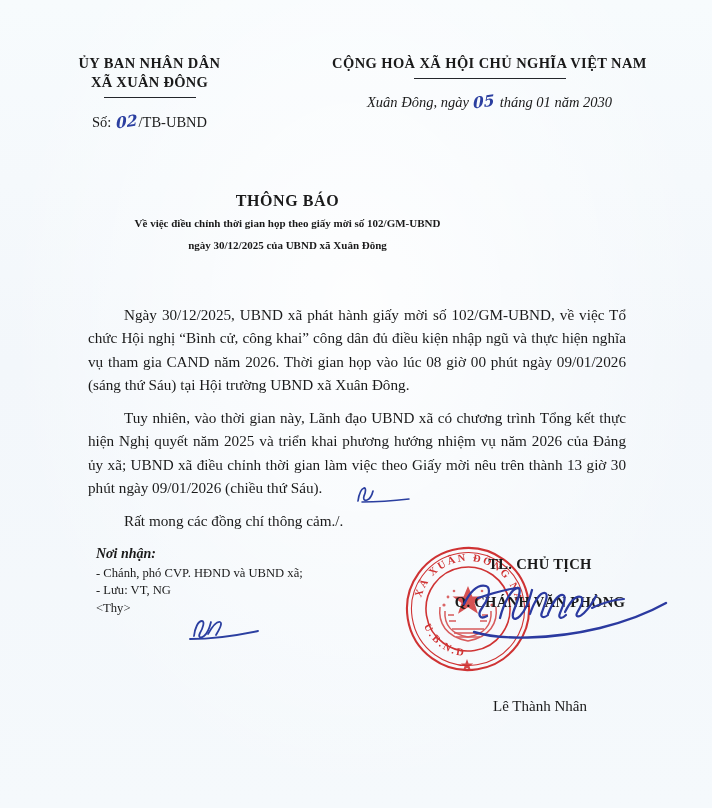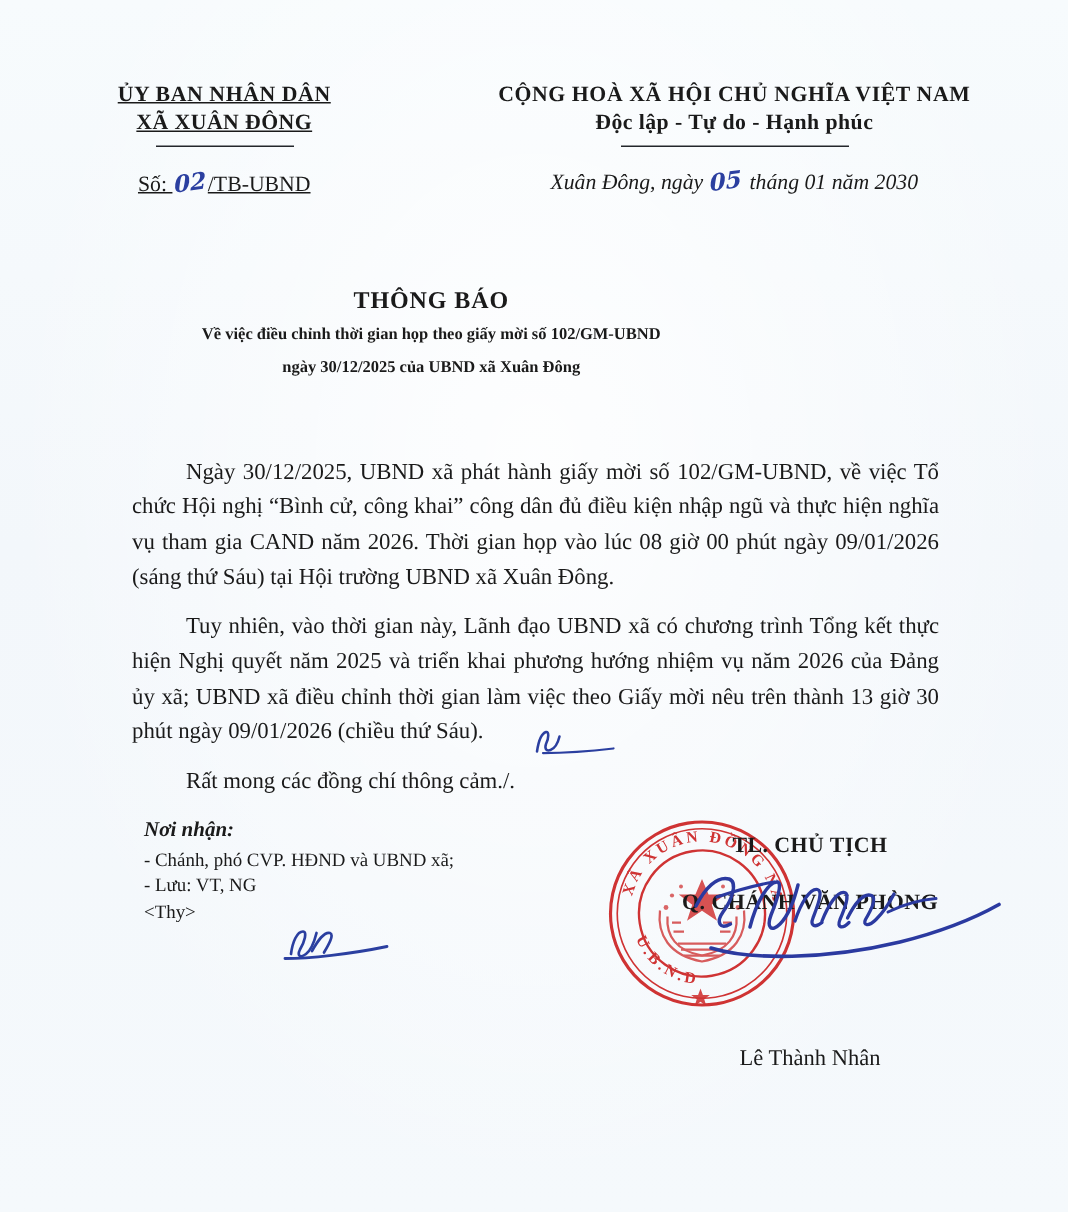--- a/index.html
+++ b/index.html
@@ -34,21 +34,20 @@
     top: 54px;
     left: 0;
     width: 712px;
     display: flex;
   }
   .hdr-left {
     width: 285px;
     text-align: center;
     padding-left: 14px;
     box-sizing: border-box;
-    text-decoration: underline;
   }
   .hdr-right {
     flex: 1;
     text-align: center;
     padding-right: 18px;
     box-sizing: border-box;
   }
   .hdr-line1 {
     font-weight: bold;
     font-size: 14.5px;
@@ -223,21 +222,20 @@
       <div class="hdr-line2">XÃ XUÂN ĐÔNG</div>
       <div class="rule rule-left"></div>
       <div class="so-line">
         <span>Số:</span>
         <span class="ink">02</span><span>/TB-UBND</span>
       </div>
     </div>
 
     <div class="hdr-right">
       <div class="hdr-line1">CỘNG HOÀ XÃ HỘI CHỦ NGHĨA VIỆT NAM</div>
-      <div class="hdr-line2">Độc lập - Tự do - Hạnh phúc</div>
       <div class="rule rule-right"></div>
       <div class="date-line">
         <span>Xuân Đông, ngày</span>
         <span class="ink">05</span>
         <span>tháng 01</span>
         <span>năm 2030</span>
       </div>
     </div>
   </div>
 

